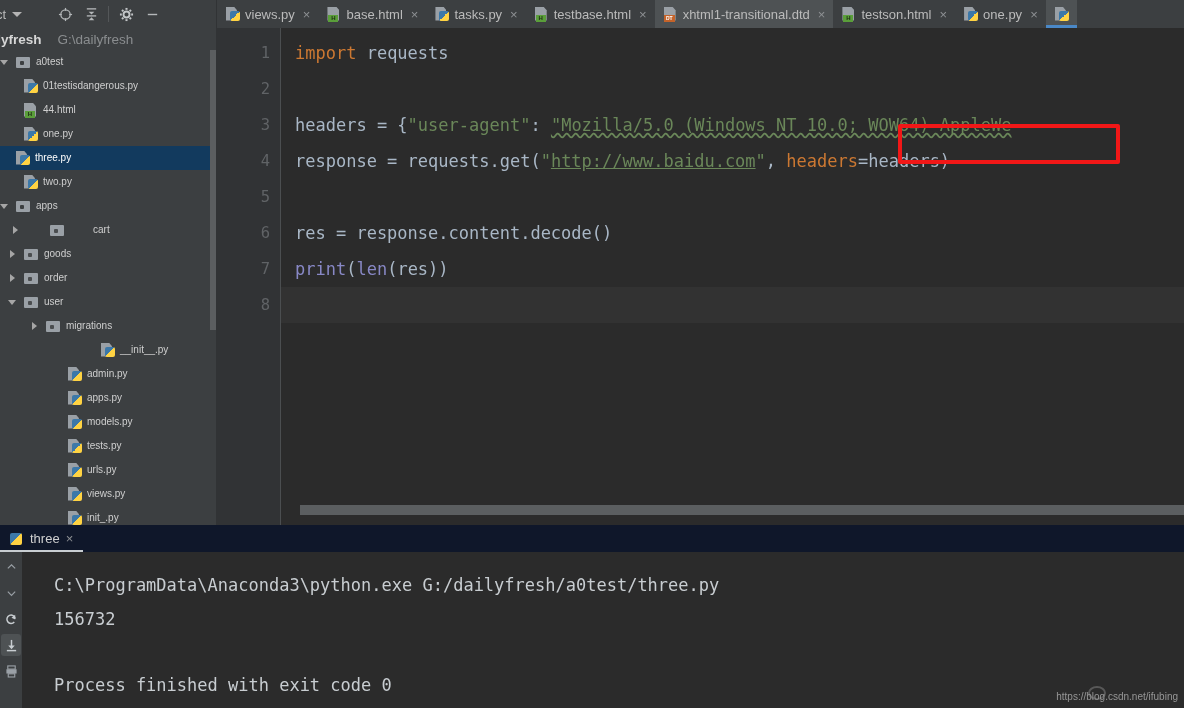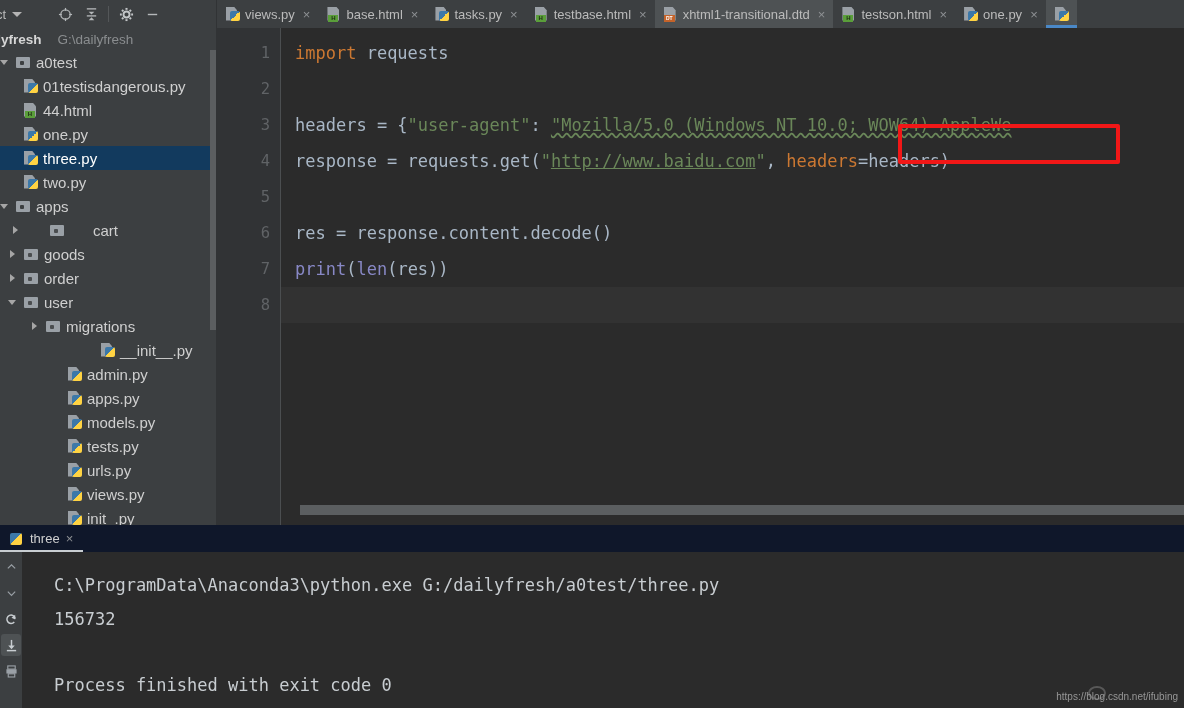--- a/index.html
+++ b/index.html
@@ -146,21 +146,21 @@
     overflow: hidden;
   }
   .proj-header {
     height: 22px; display: flex; align-items: center;
     font-size: 13.5px; padding-left: 0px;
     margin-left: -14px;
   }
   .proj-header .name { color: #d6d6d6; font-weight: bold; }
   .proj-header .path { color: #8a8d8f; margin-left: 16px; font-weight: normal; }
 
-  .tree { font-size: 15px; color: #cfcfcf; }
+  .tree { font-size: 10px; color: #cfcfcf; }
   .tree-row {
     height: 24px; display: flex; align-items: center;
     gap: 5px; white-space: nowrap; position: relative;
     padding-right: 6px;
   }
   .tree-row.selected { background: #123a5e; }
   .tree-row.selected .tree-label { color: #ffffff; }
   .tree-label { line-height: 1; }
   .twisty {
     width: 11px; height: 11px; flex: 0 0 auto; position: relative;
@@ -415,21 +415,21 @@
         <div class="tree-row" style="padding-left: 8px;">
           <span class="twisty none"></span>
           <span class="ico ico-html"></span>
           <span class="tree-label">44.html</span>
         </div>
         <div class="tree-row" style="padding-left: 8px;">
           <span class="twisty none"></span>
           <span class="ico ico-py"></span>
           <span class="tree-label">one.py</span>
         </div>
-        <div class="tree-row selected" style="padding-left: 8px;">
+        <div class="tree-row selected" style="">
           <span class="twisty none"></span>
           <span class="ico ico-py"></span>
           <span class="tree-label">three.py</span>
         </div>
         <div class="tree-row" style="padding-left: 8px;">
           <span class="twisty none"></span>
           <span class="ico ico-py"></span>
           <span class="tree-label">two.py</span>
         </div>
         <div class="tree-row">

